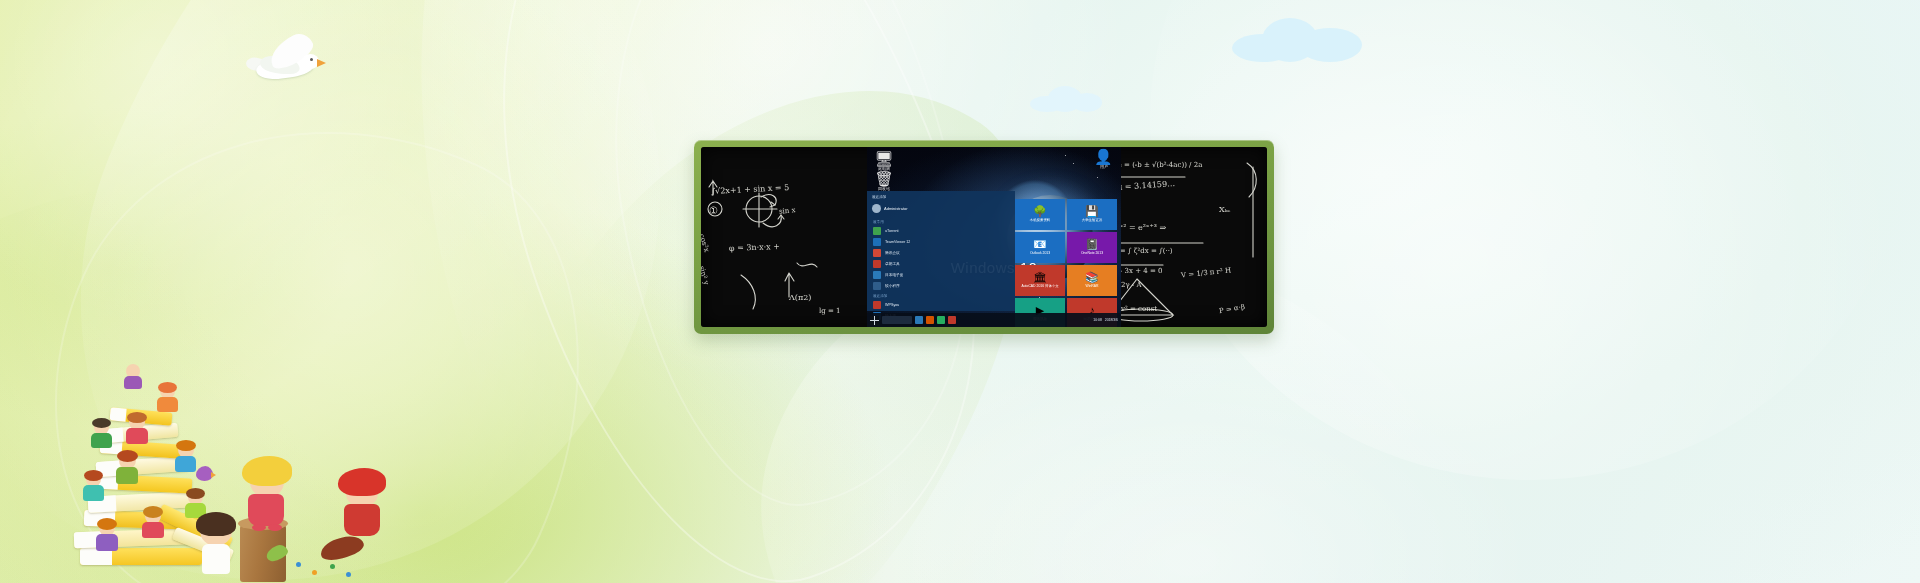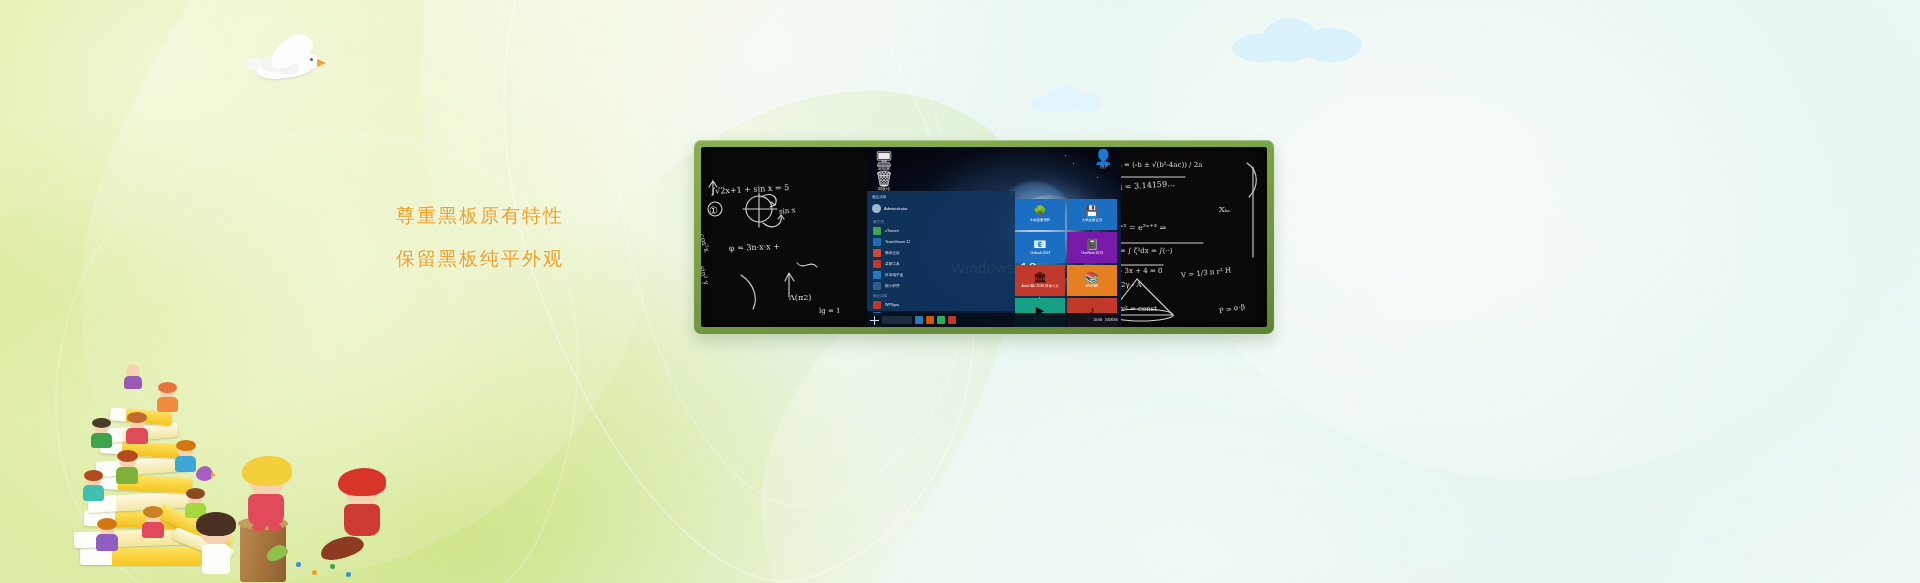--- a/index.html
+++ b/index.html
@@ -197,24 +197,20 @@
     <div class="tail"></div>
       <div class="body"></div>
       <div class="wing2"></div>
     <div class="wing"></div>
       <div class="head"></div>
       <div class="eye"></div>
       <div class="beak"></div>
   </div>
 
   <div class="copy">
-    <div class="sub">
-      <div class="subline">尊重黑板原有特性</div>
-      <div class="subline">保留黑板纯平外观</div>
-    </div>
   </div>
 
   <div class="board">
     <div class="board-inner">
 
       <div class="chalk-left">
         <div class="chalk" style="left:10px;top:38px;font-size:8px;transform:rotate(-3deg);">∫√2x+1 + sin x = 5</div>
         <div class="chalk" style="left:8px;top:58px;font-size:10px;">①</div>
         <div class="chalk" style="left:78px;top:60px;font-size:7px;transform:rotate(-6deg);">sin x</div>
         <div class="chalk" style="left:28px;top:96px;font-size:8px;transform:rotate(-2deg);">φ = 3n·x·x +</div>

